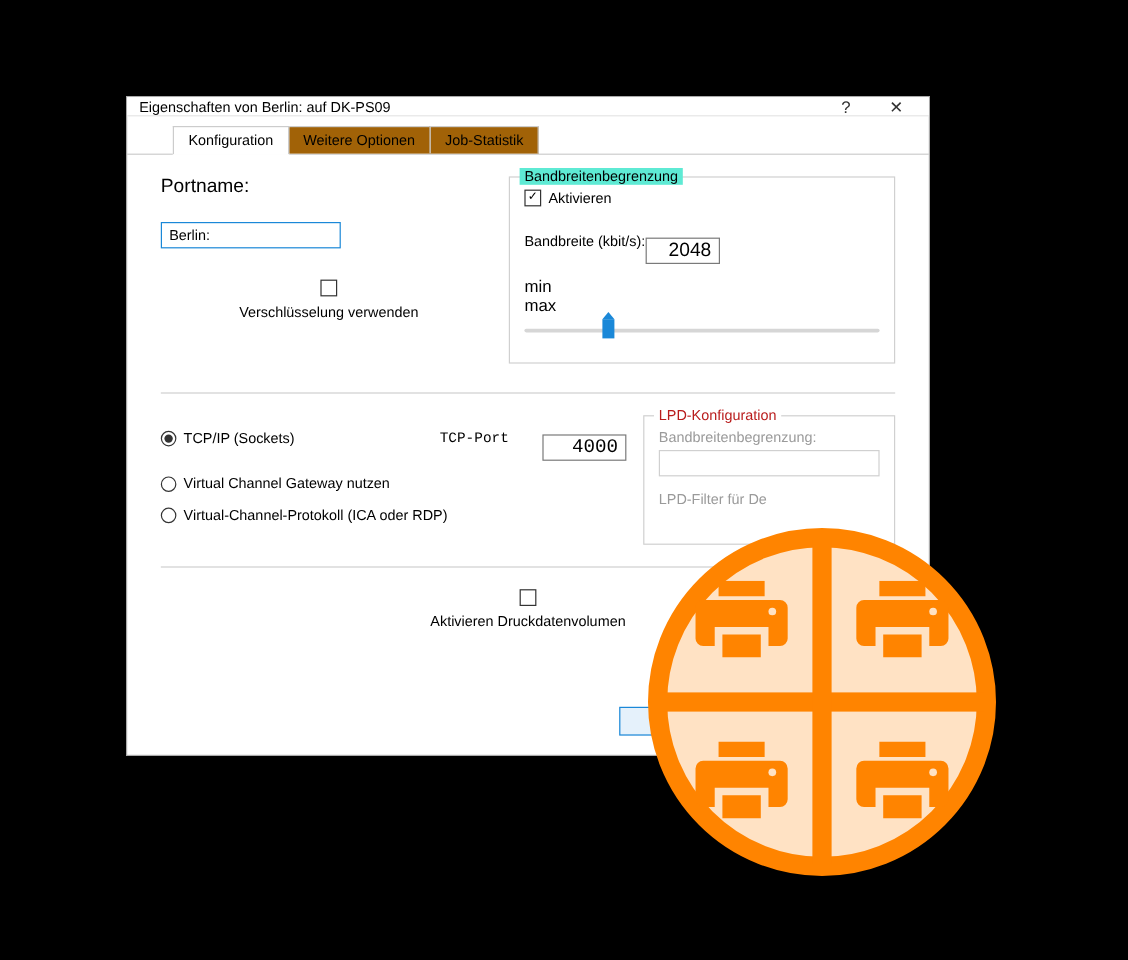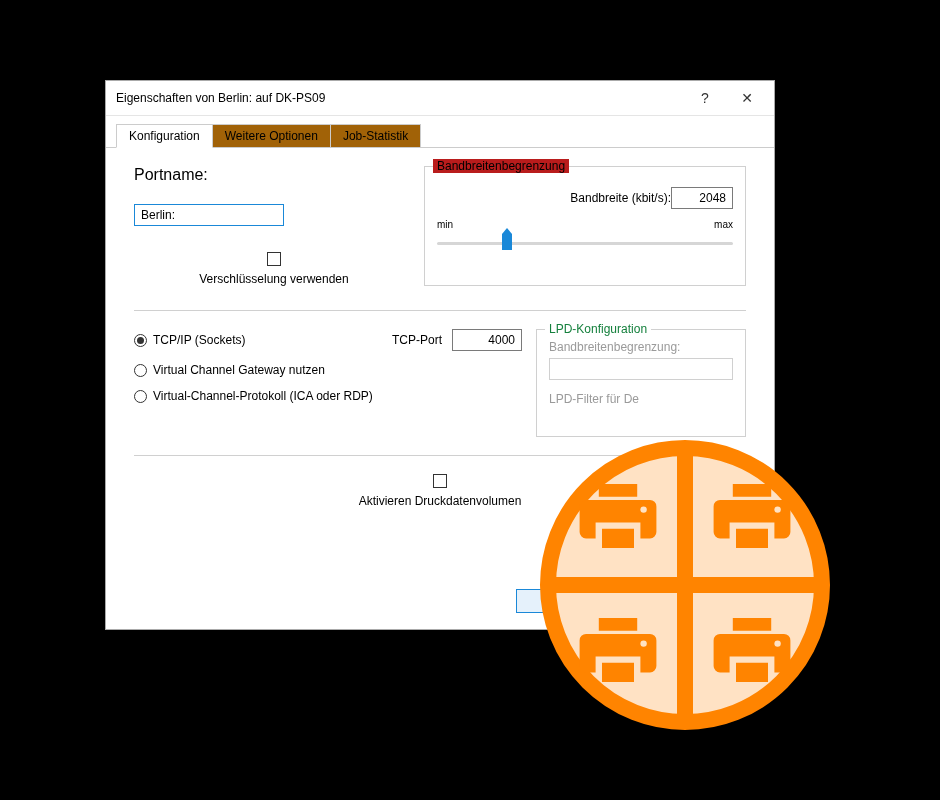--- a/index.html
+++ b/index.html
@@ -18,21 +18,21 @@
     position: absolute;
     left: 105px;
     top: 80px;
     width: 670px;
     height: 550px;
     background: #fff;
     border: 1px solid #aaa;
     box-shadow: 0 4px 20px rgba(0,0,0,0.3);
   }
   .titlebar {
-    height: 35px;
+    height: 16px;
     display: flex;
     align-items: center;
     padding: 0 6px 0 10px;
     background: #fff;
     border-bottom: 1px solid #e5e5e5;
   }
   .titlebar-title { flex: 1; font-size: 12px; }
   .titlebar-btn {
     width: 42px; height: 28px;
     display: flex; align-items: center; justify-content: center;
@@ -50,20 +50,21 @@
     background: #fff;
     margin-right: -1px;
     position: relative;
     font-size: 12px;
   }
   .tab.active {
     background: #fff;
     border-bottom: 1px solid #fff;
     margin-bottom: -1px;
     z-index: 2;
+    margin-left: 28px;
   }
   .tab:not(.active) { background: #a16207; }
   .panel {
     padding: 18px 28px;
     position: relative;
   }
   .row1 {
     display: flex;
     gap: 10px;
   }
@@ -92,34 +93,35 @@
   .checkbox.checked::after { content: "✓"; }
   .fieldset {
     border: 1px solid #d0d0d0;
     padding: 10px 12px 18px 12px;
     position: relative;
     flex: 1;
   }
   .fieldset-legend {
     position: absolute;
     top: -8px; left: 8px;
-    background: #b91c1c;
+    background: #5eead4;
     padding: 0 4px;
     font-size: 12px;
   }
-  .bw-row { display: flex; align-items: center; justify-content: flex-end; margin-top: 10px; }
+  .bw-row { display: flex; align-items: center; justify-content: flex-start; margin-top: 10px; }
   .num-input {
     width: 62px; height: 22px;
     border: 1px solid #7a7a7a;
     text-align: right;
     padding: 2px 6px;
-    font-size: 12px;
+    font-size: 16px;
     font-family: inherit;
-  }
-  .minmax { display: flex; justify-content: space-between; margin-top: 10px; font-size: 10px; }
+    margin-top: 16px;
+  }
+  .minmax { display: flex; justify-content: space-between; margin-top: 10px; font-size: 14px; flex-direction: column; }
   .slider {
     position: relative;
     height: 18px;
     margin-top: 4px;
   }
   .slider-track {
     position: absolute;
     top: 8px; left: 0; right: 0;
     height: 3px;
     background: #d6d6d6;
@@ -147,35 +149,35 @@
     width: 13px; height: 13px;
     border: 1px solid #333;
     border-radius: 50%;
     display: inline-flex; align-items: center; justify-content: center;
     flex-shrink: 0;
   }
   .radio.checked::after {
     content: ""; width: 7px; height: 7px;
     background: #333; border-radius: 50%;
   }
-  .tcp-port-row { display: flex; align-items: center; gap: 10px; margin-left: auto; }
+  .tcp-port-row { display: flex; align-items: center; gap: 28px; margin-left: auto; font-family: Liberation Mono, monospace; }
   .lpd-box {
     width: 210px;
     border: 1px solid #d0d0d0;
     padding: 10px 12px 30px 12px;
     position: relative;
     color: #9a9a9a;
   }
   .lpd-legend {
     position: absolute;
     top: -8px; left: 8px;
     background: #fff;
     padding: 0 4px;
     font-size: 12px;
-    color: #15803d;
+    color: #b91c1c;
   }
   .lpd-input {
     width: 100%; height: 22px;
     border: 1px solid #d0d0d0;
     background: #fff;
     margin-top: 4px; margin-bottom: 12px;
   }
   .ok-btn {
     position: absolute;
     bottom: 16px;
@@ -255,20 +257,24 @@
         <span class="label">Portname:</span>
         <input class="text-input" value="Berlin:" style="">
         <div class="checkbox-row">
           <span class="checkbox"></span>
           <span>Verschlüsselung verwenden</span>
         </div>
       </div>
 
       <div class="fieldset">
         <span class="fieldset-legend">Bandbreitenbegrenzung</span>
+        <div style="display:flex;align-items:center;gap:6px;">
+          <span class="checkbox checked"></span>
+          <span>Aktivieren</span>
+        </div>
         <div class="bw-row">
           <span>Bandbreite (kbit/s):</span>
           <input class="num-input" value="2048" style="">
         </div>
         <div class="minmax">
           <span>min</span>
           <span>max</span>
         </div>
         <div class="slider">
           <div class="slider-track"></div>

